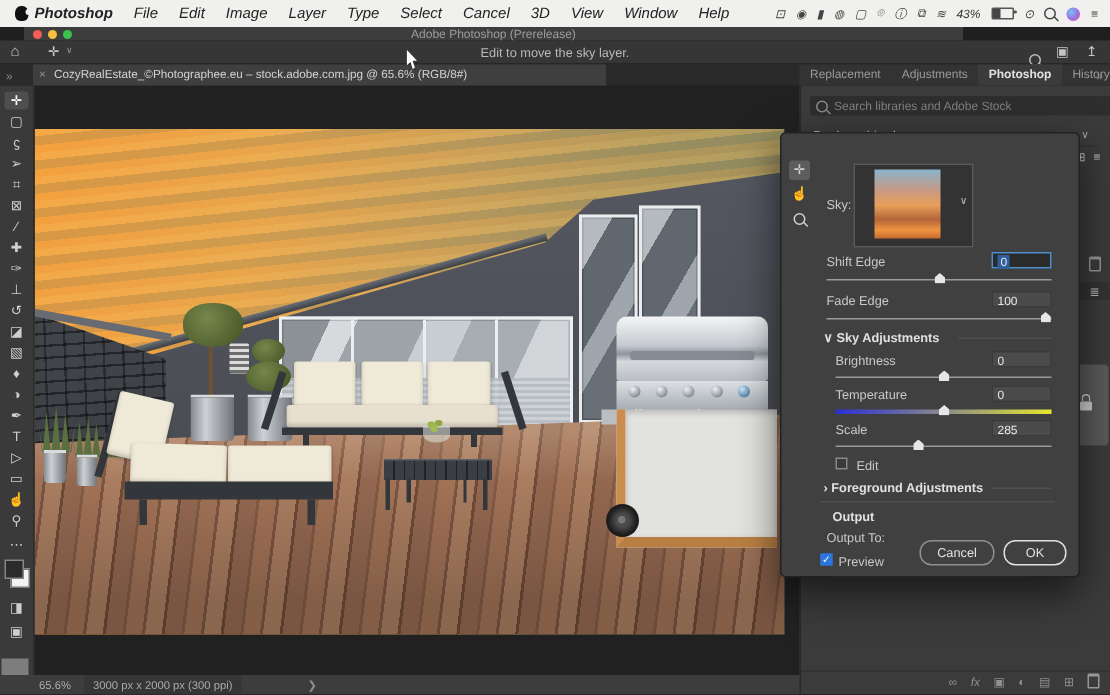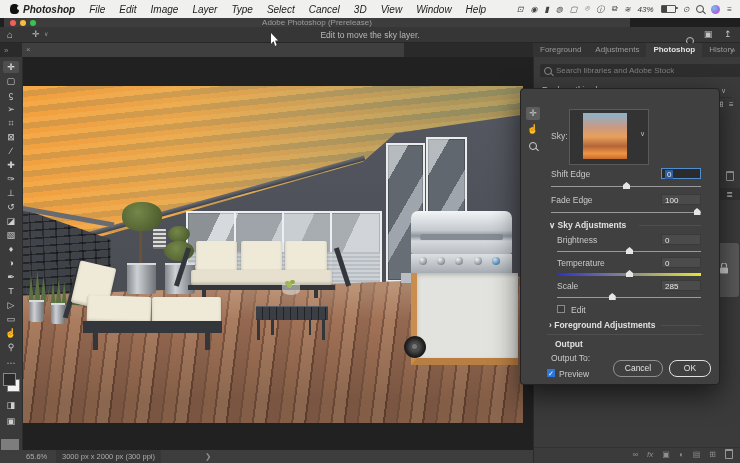--- a/index.html
+++ b/index.html
@@ -16,21 +16,21 @@
   .apple::after{content:'';position:absolute;right:-2px;top:2px;width:4px;height:4px;border-radius:50%;background:#f0f0ee;}
   #macstatus{margin-left:auto;display:flex;align-items:center;gap:7px;padding-right:8px;color:#333;}
   #macstatus .sic{font-size:8px;color:#444;}
   .battery{width:13px;height:6px;border:1px solid #555;border-radius:1px;position:relative;display:inline-block;}
   .battery::before{content:'';position:absolute;left:0;top:0;bottom:0;width:45%;background:#444;}
   .battery::after{content:'';position:absolute;right:-3px;top:1px;width:2px;height:2px;background:#555;border-radius:0 1px 1px 0;}
   .siri{width:9px;height:9px;border-radius:50%;background:radial-gradient(circle at 35% 35%,#6ec6f5,#a06ee0 55%,#e05f8a);}
   .mag{display:inline-block;width:6px;height:6px;border:1.3px solid currentColor;border-radius:50%;position:relative;}
   .mag::after{content:'';position:absolute;width:4px;height:1.4px;background:currentColor;transform:rotate(45deg);right:-3px;bottom:-1px;}
   
-  #pstitle{left:4px;top:18px;width:626px;height:9px;background:#3d3d3d;z-index:80;}
+  #pstitle{left:16px;top:18px;width:626px;height:9px;background:#3d3d3d;z-index:80;}
   .tl{width:6px;height:6px;border-radius:50%;position:absolute;top:2px;}
   #pstitle .t-red{left:6px;background:#f35f57;} #pstitle .t-yel{left:16px;background:#f6bd3e;} #pstitle .t-grn{left:26px;background:#3ac24f;}
   #pstitle .title{position:absolute;left:0;right:0;top:0;text-align:center;font-size:8px;color:#9d9d9d;line-height:10px;}
   
   #optbar{left:0;top:27px;width:740px;height:15px;background:#363636;border-bottom:1px solid #272727;z-index:80;}
   #optbar .hint{position:absolute;left:0;right:0;text-align:center;top:3px;font-size:8.5px;color:#b9b9b9;}
   
   #tabstrip{left:0;top:43px;width:740px;height:14px;background:#2a2a2a;z-index:80;}
   #doctab{position:absolute;left:22px;top:0;width:368px;height:14px;background:#3f3f3f;color:#d2d2d2;
           font-size:7.8px;line-height:14px;padding-left:14px;white-space:nowrap;overflow:hidden;}
@@ -196,23 +196,24 @@
   <span class="hint">Edit to move the sky layer.</span>
   <span class="abs" style="left:686px;top:4px;color:#bdbdbd"><span class="mag"></span></span>
   <span class="abs ico" style="left:704px;top:3px">▣</span>
   <span class="abs ico" style="left:724px;top:3px">↥</span>
 </div>
 
 <div id="tabstrip" class="abs">
   <span class="abs chev2" style="left:4px;top:3px">»</span>
   <div id="doctab">
     <span class="x">×</span>
+    <span>CozyRealEstate_©Photographee.eu – stock.adobe.com.jpg @ 65.6% (RGB/8#)</span>
   </div>
   <div id="ptabs">
-    <span class="pt">Foreground</span>
+    <span class="pt">Replacement</span>
     <span class="pt">Adjustments</span>
     <span class="pt active">Photoshop</span>
     <span class="pt">History</span>
   </div>
   <span class="abs chev2" style="left:731px;top:3px">»</span>
 </div>
 
 <div id="toolbar" class="abs">
   <span class="tool active" style="top:4px">✛</span>
   <span class="tool" style="top:18px">▢</span>

